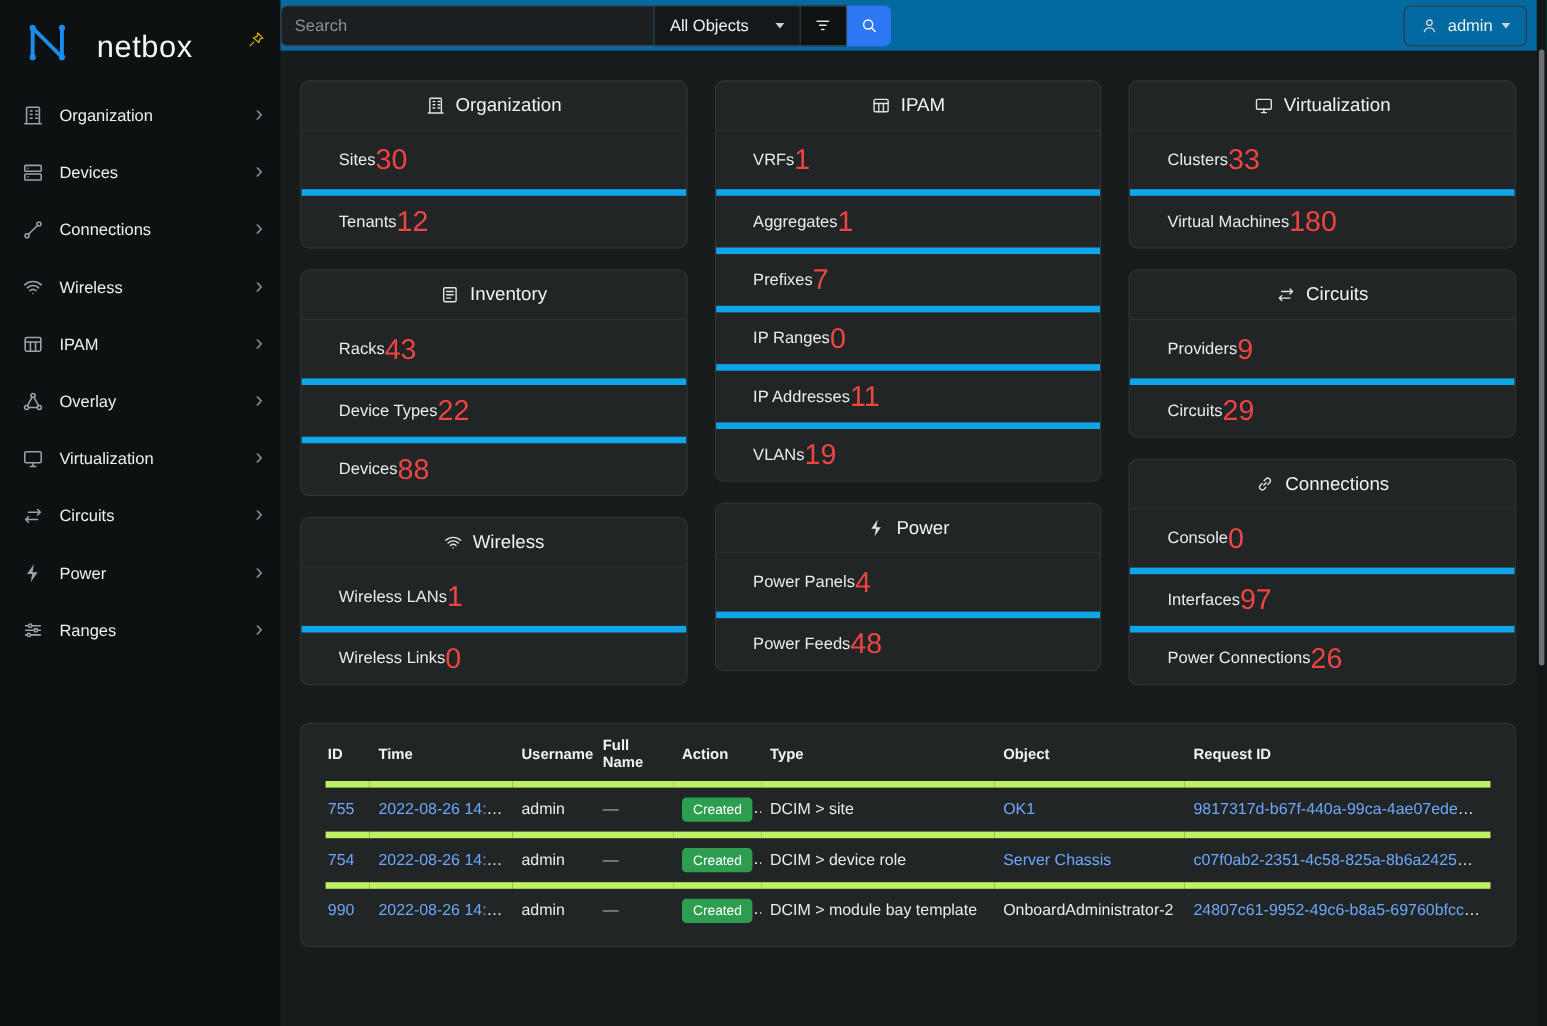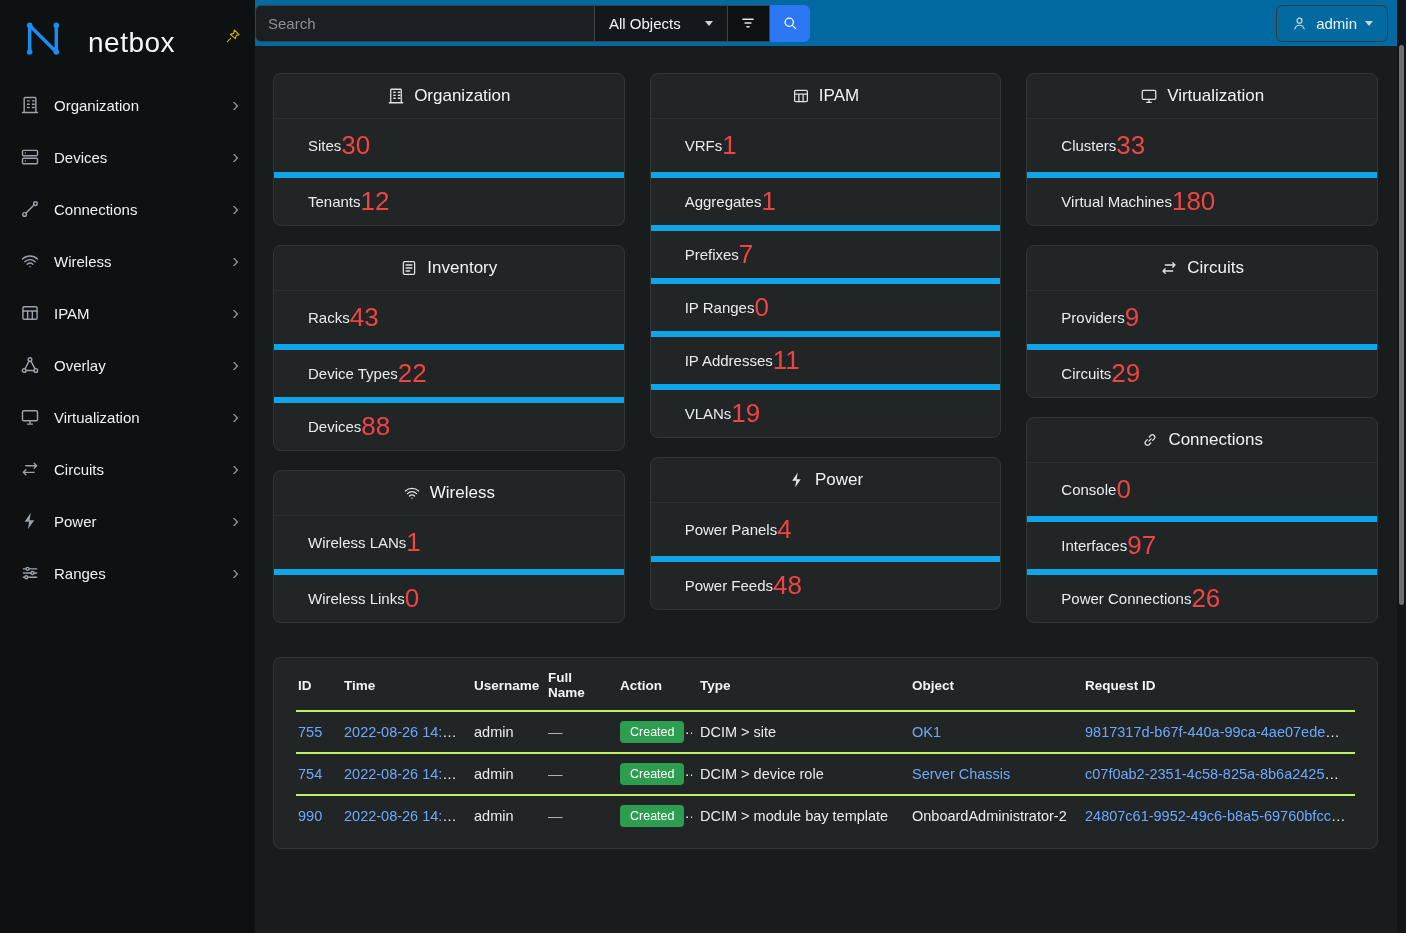--- a/index.html
+++ b/index.html
@@ -55,21 +55,21 @@
   .stat{display:flex;align-items:center;justify-content:flex-start;padding:0 34px;height:53px}
   .stat + .stat{border-top:6px solid #0ea5e9}
   .stat-label{font-size:15px;color:#e9ecef;text-decoration:none}
   .stat-value{font-size:26px;font-weight:400;color:#ef4444;text-decoration:none}
 
   
   .changelog{grid-column:1/-1;margin-top:15px}
   .cl-wrap{padding:0 22px 12px}
   table{width:100%;border-collapse:collapse;table-layout:fixed}
   th{text-align:left;font-size:13.5px;font-weight:700;color:#f1f3f5;padding:12px 8px 10px}
-  td{font-size:14.5px;color:#e9ecef;padding:9px 8px;border-top:2px solid #bef264;
+  td{font-size:14.5px;color:#e9ecef;padding:9px 8px;border-top:6px solid #bef264;
     white-space:nowrap;overflow:hidden;text-overflow:ellipsis}
   th:first-child,td:first-child{padding-left:2px}
   a.lnk{color:#6ea8fe;text-decoration:none;cursor:pointer}
   .muted{color:#aab2b8}
   .badge-created{display:inline-block;background:#2d9e4f;color:#fff;font-size:12.5px;font-weight:500;
     padding:4px 10px;border-radius:4px}
 
   
   .scrollbar{position:absolute;right:0;top:0;width:9px;height:100%;background:#131617}
   .scroll-thumb{position:absolute;right:2px;top:45px;width:5px;height:560px;background:#6a7174;border-radius:3px}

